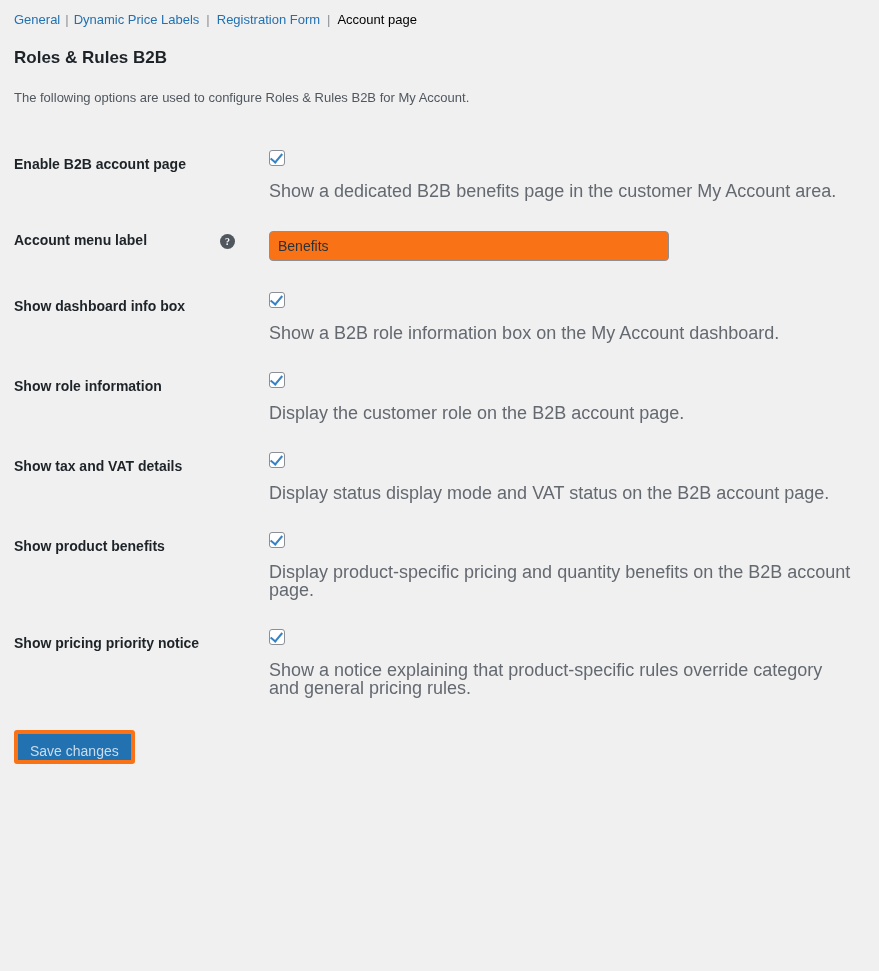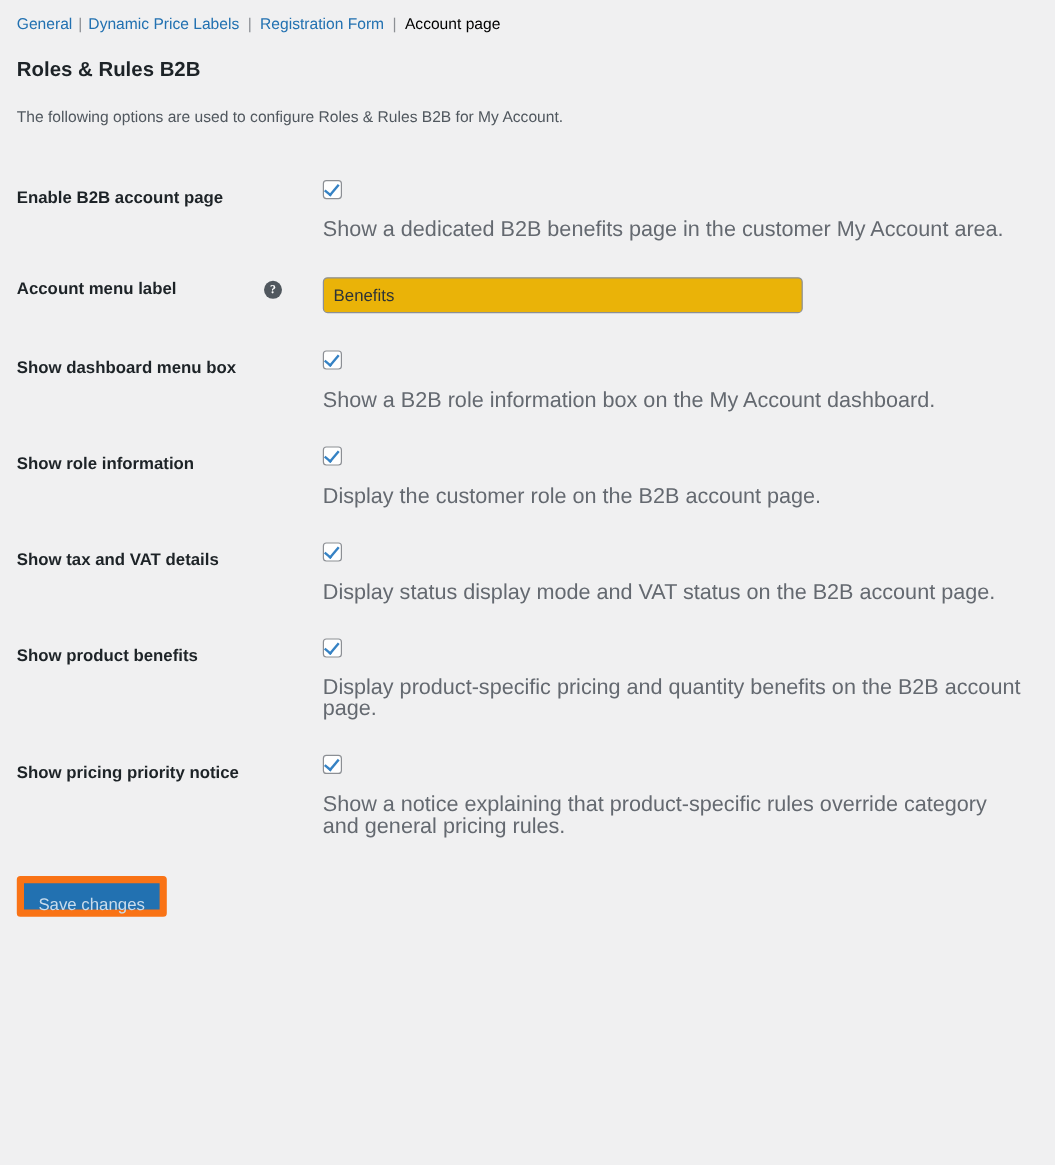--- a/index.html
+++ b/index.html
@@ -166,21 +166,21 @@
   .regular-text {
     width: 400px;
     height: 30px;
     box-sizing: border-box;
     padding: 0 8px;
     margin: 0;
     font-family: "Liberation Sans", sans-serif;
     font-size: 14px;
     line-height: 28px;
     color: #2c3338;
-    background: #eab308;
+    background: #f97316;
     border: 1px solid #8c8f94;
     border-radius: 4px;
     box-shadow: 0 0 0 transparent;
     outline: none;
   }
 
   
   p.submit {
     margin: 0;
     padding: 18px 0 0 0;
@@ -188,21 +188,21 @@
   .button-primary {
     display: inline-block;
     padding: 0 12px;
     height: 34px;
     line-height: 34px;
     font-family: "Liberation Sans", sans-serif;
     font-size: 14px;
     font-weight: 400;
     color: #c9dcec;
     background: #2271b1;
-    border: 6px solid #f97316;
+    border: 4px solid #f97316;
     border-radius: 3px;
     box-sizing: border-box;
     cursor: pointer;
     text-decoration: none;
     white-space: nowrap;
   }
 </style>
 </head>
 <body>
 
@@ -228,21 +228,21 @@
             <div class="th-inner">
               <label>Account menu label</label>
               <span class="help-tip">?</span>
             </div>
           </th>
           <td><input type="text" class="regular-text" value="Benefits" style=""></td>
         </tr>
         <tr>
           <th scope="row">
             <div class="th-inner">
-              <label>Show dashboard menu box</label>
+              <label>Show dashboard info box</label>
             </div>
           </th>
           <td><input type="checkbox" class="cb" checked="" style=""><p class="description">Show a B2B role information box on the My Account dashboard.</p></td>
         </tr>
         <tr>
           <th scope="row">
             <div class="th-inner">
               <label>Show role information</label>
             </div>
           </th>

